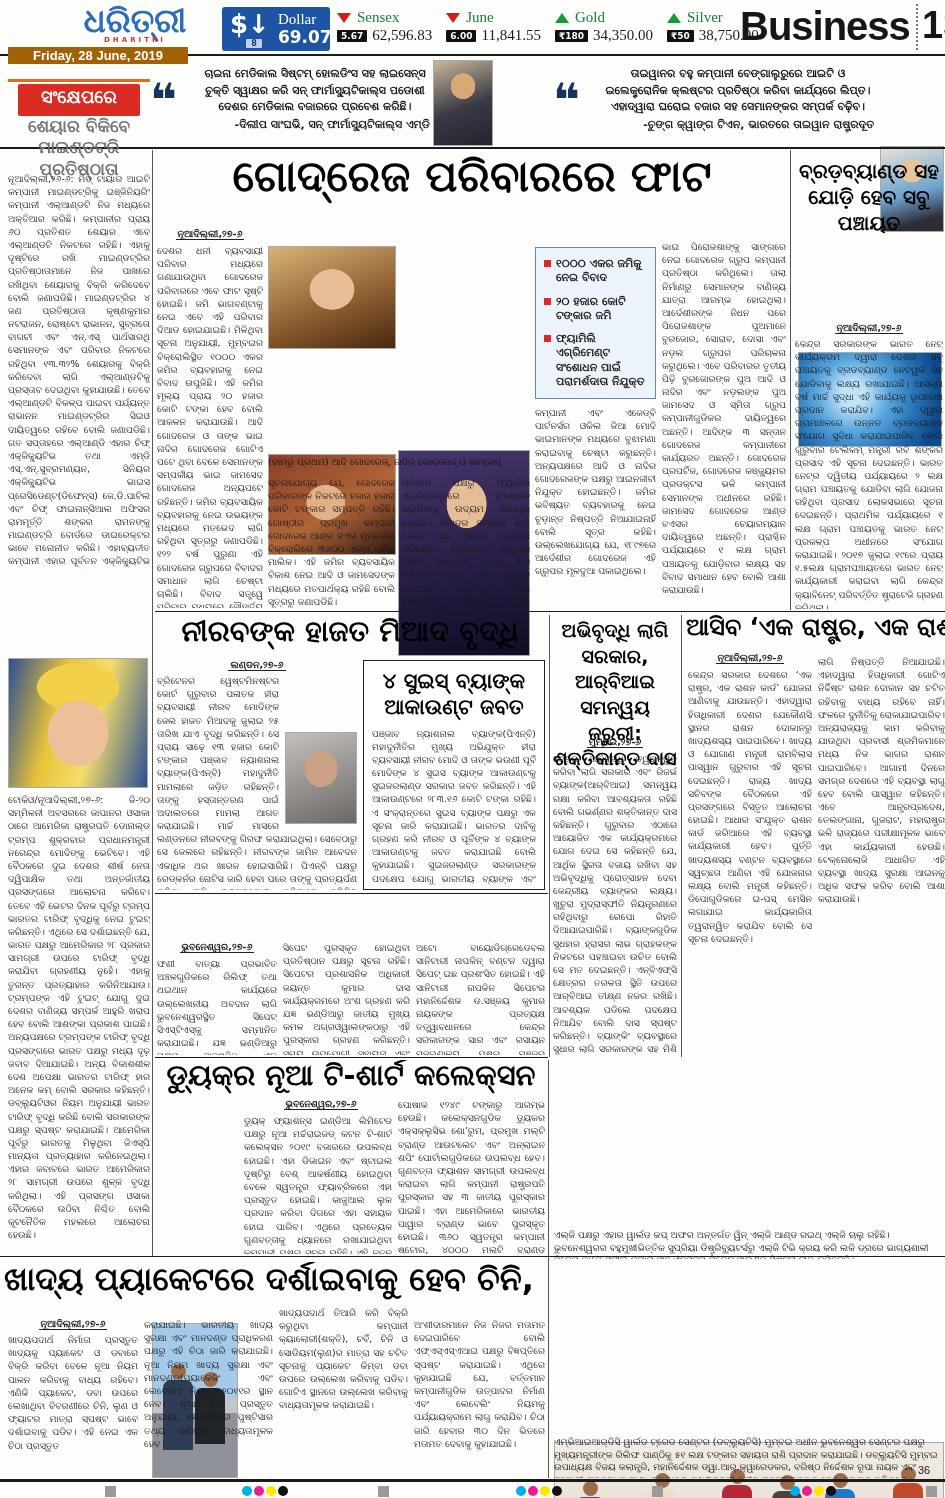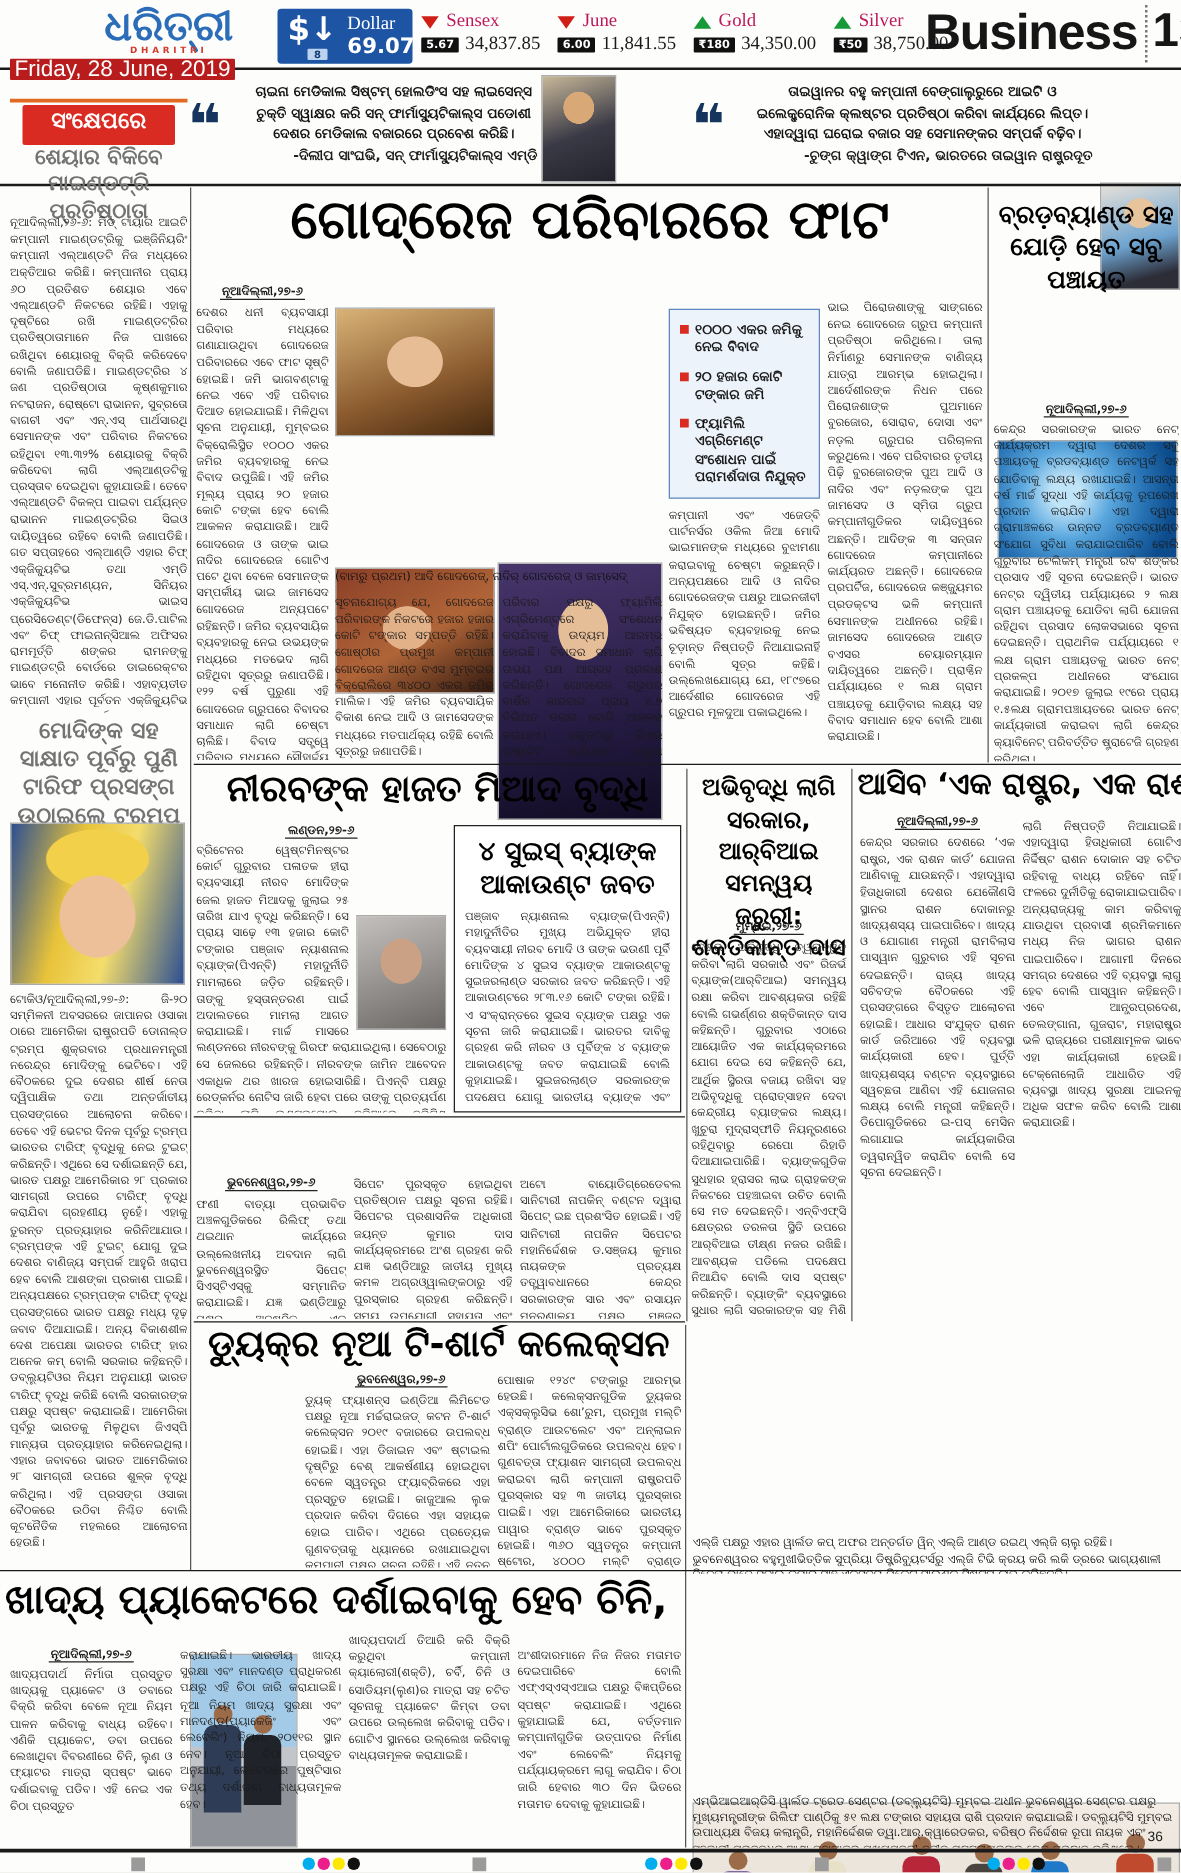--- a/index.html
+++ b/index.html
@@ -4,31 +4,31 @@
 <style>
   html,body{margin:0;padding:0;background:#e8e8e4;}
   .page{position:relative;width:945px;height:1498px;background:#fdfdfb;margin:0 auto;overflow:hidden;
         font-family:"DejaVu Sans",sans-serif;color:#1a1a1a;}
   .abs{position:absolute;}
   .rule{background:#1a1a1a;}
   .vrule{background:#555;width:1px;}
   
   .logo{color:#2b6db8;font-weight:bold;font-size:33px;text-align:center;line-height:1;}
   .logo-sub{color:#d03a2a;font-size:7px;font-weight:bold;letter-spacing:3px;text-align:center;}
-  .datebar{background:#b91c1c;color:#fff;font-family:"Liberation Sans",sans-serif;
-           font-size:18px;font-weight:normal;text-align:center;line-height:17px;border-radius:1px;}
+  .datebar{background:#a16207;color:#fff;font-family:"Liberation Sans",sans-serif;
+           font-size:13px;font-weight:bold;text-align:center;line-height:17px;border-radius:1px;}
   .dollarbox{background:#1d55a4;border-radius:3px;color:#fff;display:flex;align-items:center;padding:4px 8px;box-sizing:border-box;}
   .dollar-sym{font-size:26px;font-weight:bold;line-height:1;margin-right:8px;text-align:center;}
   .dollar-sub{background:#bcd3ef;color:#123a75;font-size:8px;font-weight:bold;text-align:center;
               width:16px;border-radius:1px;margin:2px auto 0;}
   .dollar-lab{font-family:"Liberation Serif",serif;font-size:15px;line-height:1.1;}
   .dollar-val{font-size:17px;font-weight:bold;line-height:1.1;}
   .markets{display:flex;gap:14px;align-items:center;}
   .mkt{text-align:left;}
-  .mkt-top{display:flex;align-items:center;gap:6px;font-family:"Liberation Serif",serif;font-size:15px;color:#be185d;}
+  .mkt-top{display:flex;align-items:center;gap:6px;font-family:"Liberation Serif",serif;font-size:15px;color:#15803d;}
   .arr{width:0;height:0;border-left:7px solid transparent;border-right:7px solid transparent;}
   .arr.down{border-top:10px solid #cf1f17;}
   .arr.up{border-bottom:10px solid #169a38;}
   .mkt-bot{display:flex;align-items:center;gap:5px;margin-top:1px;}
   .badge{background:#101010;color:#fff;font-size:9px;font-weight:bold;padding:1px 4px;border-radius:1px;}
   .mkt-val{font-family:"Liberation Serif",serif;font-size:15px;}
   .biz{font-family:"Liberation Sans",sans-serif;font-size:40px;font-weight:600;color:#161616;letter-spacing:-1px;}
   .pgno{font-family:"Liberation Sans",sans-serif;font-size:38px;font-weight:600;color:#161616;}
   .dotsep{border-left:2px dotted #777;height:46px;}
   
@@ -93,21 +93,21 @@
     </div>
 
     <div class="abs markets" style="left:337px;top:9px;">
       <div class="mkt">
         <div class="mkt-top">
             <span class="arr down"></span>
             <span>Sensex</span>
           </div>
         <div class="mkt-bot">
             <span class="badge">5.67</span>
-            <span class="mkt-val">34,837.85</span>
+            <span class="mkt-val">62,596.83</span>
           </div>
       </div>
       <div class="mkt">
         <div class="mkt-top">
             <span class="arr down"></span>
             <span>June</span>
           </div>
         <div class="mkt-bot">
             <span class="badge">6.00</span>
             <span class="mkt-val">11,841.55</span>
@@ -154,21 +154,20 @@
       <div class="qattr">-ଚୁଙ୍ଗ କ୍ୱାଙ୍ଗ ଟିଏନ, ଭାରତରେ ତାଇୱାନ ରାଷ୍ଟ୍ରଦୂତ</div>
     </div>
     <div class="abs ph qphoto" style="left:880px;top:2px;width:64px;height:86px;background:radial-gradient(ellipse 34% 24% at 50% 28%,#e8c49c 0 58%,rgba(0,0,0,0) 60%),linear-gradient(165deg,#e8e2da,#6da3cf 55%,#2d2d38 85%);"></div>
     <div class="abs rule" style="left:0;top:89px;width:945px;height:1.5px;"></div>
   </div>
 
   <div class="abs" style="left:8px;top:79px;width:142px;height:3px;background:#e06a1f;"></div>
   <div class="abs redbox" style="left:18px;top:84px;width:122px;height:32px;">ସଂକ୍ଷେପରେ</div>
   <div class="abs b-head" style="left:8px;top:116px;width:142px;height:52px;">ଶେୟାର ବିକିବେ ମାଇଣ୍ଡଟ୍ରି ପ୍ରତିଷ୍ଠାତା</div>
   <div class="abs body-t" style="left:8px;top:172px;width:142px;height:398px;">ନୂଆଦିଲ୍ଲୀ,୨୬-୬: ମିଡ୍ ଟାୟାର ଆଇଟି କମ୍ପାନୀ ମାଇଣ୍ଡଟ୍ରିକୁ ଇଞ୍ଜିନିୟରିଂ କମ୍ପାନୀ ଏଲ୍‌ଆଣ୍ଡଟି ନିଜ ମଧ୍ୟରେ ଅକ୍ତିଆର କରିଛି। କମ୍ପାନୀର ପ୍ରାୟ ୬୦ ପ୍ରତିଶତ ଶେୟାର ଏବେ ଏଲ୍‌ଆଣ୍ଡଟି ନିକଟରେ ରହିଛି। ଏହାକୁ ଦୃଷ୍ଟିରେ ରଖି ମାଇଣ୍ଡଟ୍ରିର ପ୍ରତିଷ୍ଠାତାମାନେ ନିଜ ପାଖରେ ରଖିଥିବା ଶେୟାରକୁ ବିକ୍ରି କରିଦେବେ ବୋଲି ଜଣାପଡିଛି। ମାଇଣ୍ଡଟ୍ରିର ୪ ଜଣ ପ୍ରତିଷ୍ଠାତା କୃଷ୍ଣକୁମାର ନଟରାଜନ, ରୋଷ୍ଟୋ ରାଭାନନ, ସୁବ୍ରତୋ ବାଗଚୀ ଏବଂ ଏନ୍.ଏସ୍ ପାର୍ଥସାରଥି ସେମାନଙ୍କ ଏବଂ ପରିବାର ନିକଟରେ ରହିଥିବା ୧୩.୩୨% ଶେୟାରକୁ ବିକ୍ରି କରିଦେବା ଲାଗି ଏଲ୍‌ଆଣ୍ଡଟିକୁ ପ୍ରସ୍ତାବ ଦେଇଥିବା କୁହାଯାଉଛି। ତେବେ ଏଲ୍‌ଆଣ୍ଡଟି ବିକଳ୍ପ ପାଇବା ପର୍ଯ୍ୟନ୍ତ ରାଭାନନ ମାଇଣ୍ଡଟ୍ରିର ସିଇଓ ଦାୟିତ୍ୱରେ ରହିବେ ବୋଲି ଜଣାପଡିଛି। ଗତ ସପ୍ତାହରେ ଏଲ୍‌ଆଣ୍ଡି ଏହାର ଚିଫ୍ ଏକ୍ଜିକ୍ୟୁଟିଭ ତଥା ଏମ୍‌ଡି ଏସ୍.ଏନ୍.ସୁବ୍ରମଣ୍ୟନ, ସିନିୟର ଏକ୍ଜିକ୍ୟୁଟିଭ ଭାଇସ ପ୍ରେସିଡେଣ୍ଟ(ଡିଫେନ୍ସ) ଜେ.ଡି.ପାଟିଲ ଏବଂ ଚିଫ୍ ଫାଇନାନ୍ସିଆଲ ଅଫିସର ରାମମୂର୍ତ୍ତି ଶଙ୍କର ରାମନଙ୍କୁ ମାଇଣ୍ଡଟ୍ରି ବୋର୍ଡରେ ଡାଇରେକ୍ଟର ଭାବେ ମନୋନୀତ କରିଛି। ଏହାବ୍ୟତୀତ କମ୍ପାନୀ ଏହାର ପୂର୍ବତନ ଏକ୍ଜିକ୍ୟୁଟିଭ ପ୍ରସନ୍ନା ରଙ୍ଗାଚାର୍ଯ୍ୟ ମାଇସୁର ଏବଂ ଦୀପା ଗୋପାଳନ ୱାଧୱାଙ୍କୁ ସ୍ୱାଧୀନ ନିର୍ଦ୍ଦେଶକ ଭାବେ ଅବସ୍ଥାପିତ କରିବାକୁ ପ୍ରସ୍ତାବ ଦେଇଛି। ଜୁଲାଇ ୧୬ରେ ମାଇଣ୍ଡଟ୍ରିର ବାର୍ଷିକ ସାଧାରଣ ବୈଠକରେ ସେମାନଙ୍କ ମନୋନୟନକୁ ଅନୁମୋଦନ କରାଯିବ।</div>
-  <div class="abs b-head" style="left:8px;top:574px;width:142px;height:80px;font-size:18px;">ମୋଦିଙ୍କ ସହ ସାକ୍ଷାତ ପୂର୍ବରୁ ପୁଣି ଟାରିଫ ପ୍ରସଙ୍ଗ ଉଠାଇଲେ ଟ୍ରମ୍ପ</div>
   <div class="abs ph ph-trump" style="left:8px;top:658px;width:140px;height:130px;"></div>
   <div class="abs body-t" style="left:8px;top:793px;width:142px;height:462px;">ଟୋକିଓ/ନୂଆଦିଲ୍ଲୀ,୨୭-୬: ଜି-୨୦ ସମ୍ମିଳନୀ ଅବସରରେ ଜାପାନର ଓସାକା ଠାରେ ଆମେରିକା ରାଷ୍ଟ୍ରପତି ଡୋନାଲ୍ଡ ଟ୍ରମ୍ପ ଶୁକ୍ରବାର ପ୍ରଧାନମନ୍ତ୍ରୀ ନରେନ୍ଦ୍ର ମୋଦିଙ୍କୁ ଭେଟିବେ। ଏହି ବୈଠକରେ ଦୁଇ ଦେଶର ଶୀର୍ଷ ନେତା ଦ୍ୱିପାକ୍ଷିକ ତଥା ଅନ୍ତର୍ଜାତୀୟ ପ୍ରସଙ୍ଗରେ ଆଲୋଚନା କରିବେ। ତେବେ ଏହି ଭେଟର ଦିନକ ପୂର୍ବରୁ ଟ୍ରମ୍ପ ଭାରତର ଟାରିଫ୍ ବୃଦ୍ଧିକୁ ନେଇ ଟୁଇଟ୍ କରିଛନ୍ତି। ଏଥିରେ ସେ ଦର୍ଶାଇଛନ୍ତି ଯେ, ଭାରତ ପକ୍ଷରୁ ଆମେରିକାର ୨୮ ପ୍ରକାର ସାମଗ୍ରୀ ଉପରେ ଟାରିଫ୍ ବୃଦ୍ଧି କରାଯିବା ଗ୍ରହଣୀୟ ନୁହେଁ। ଏହାକୁ ତୁରନ୍ତ ପ୍ରତ୍ୟାହାର କରିନିଆଯାଉ। ଟ୍ରମ୍ପଙ୍କ ଏହି ଟୁଇଟ୍ ଯୋଗୁ ଦୁଇ ଦେଶର ବାଣିଜ୍ୟ ସମ୍ପର୍କ ଆହୁରି ଖରାପ ହେବ ବୋଲି ଆଶଙ୍କା ପ୍ରକାଶ ପାଇଛି। ଅନ୍ୟପକ୍ଷରେ ଟ୍ରମ୍ପଙ୍କ ଟାରିଫ୍ ବୃଦ୍ଧି ପ୍ରସଙ୍ଗରେ ଭାରତ ପକ୍ଷରୁ ମଧ୍ୟ ଦୃଢ଼ ଜବାବ ଦିଆଯାଇଛି। ଅନ୍ୟ ବିକାଶଶୀଳ ଦେଶ ଅପେକ୍ଷା ଭାରତର ଟାରିଫ୍ ହାର ଅନେକ କମ୍ ବୋଲି ସରକାର କହିଛନ୍ତି। ଡବ୍ଲ୍ୟୁଟିଓର ନିୟମ ଅନୁଯାୟୀ ଭାରତ ଟାରିଫ୍ ବୃଦ୍ଧି କରିଛି ବୋଲି ସରକାରଙ୍କ ପକ୍ଷରୁ ସ୍ପଷ୍ଟ କରାଯାଇଛି। ଆମେରିକା ପୂର୍ବରୁ ଭାରତକୁ ମିଳୁଥିବା ଜିଏସ୍‌ପି ମାନ୍ୟତା ପ୍ରତ୍ୟାହାର କରିନେଇଥିଲା। ଏହାର ଜବାବରେ ଭାରତ ଆମେରିକାର ୨୮ ସାମଗ୍ରୀ ଉପରେ ଶୁଳ୍କ ବୃଦ୍ଧି କରିଥିଲା। ଏହି ପ୍ରସଙ୍ଗ ଓସାକା ବୈଠକରେ ଉଠିବା ନିଶ୍ଚିତ ବୋଲି କୂଟନୈତିକ ମହଲରେ ଆଲୋଚନା ହେଉଛି।</div>
 
   <div class="abs vrule" style="left:152px;top:150px;height:1106px;"></div>
 
   <div class="abs headline hl-center" style="left:158px;top:153px;width:628px;height:55px;font-size:43px;white-space:nowrap;overflow:hidden;">ଗୋଦ୍‌ରେଜ ପରିବାରରେ ଫାଟ</div>
 
   <div class="abs dateline" style="left:157px;top:228px;width:106px;"><span>ନୂଆଦିଲ୍ଲୀ,୨୭-୬</span></div>
   <div class="abs body-t" style="left:157px;top:244px;width:106px;height:364px;">ଦେଶର ଧନୀ ବ୍ୟବସାୟୀ ପରିବାର ମଧ୍ୟରେ ଗଣାଯାଉଥିବା ଗୋଦରେଜ ପରିବାରରେ ଏବେ ଫାଟ ସୃଷ୍ଟି ହୋଇଛି। ଜମି ଭାଗବଣ୍ଟାକୁ ନେଇ ଏବେ ଏହି ପରିବାର ଦିଆଡ ହୋଇଯାଇଛି। ମିଳିଥିବା ସୂଚନା ଅନୁଯାୟୀ, ମୁମ୍ବଇର ବିକ୍ରୋଲିସ୍ଥିତ ୧୦୦୦ ଏକର ଜମିର ବ୍ୟବହାରକୁ ନେଇ ବିବାଦ ଉପୁଜିଛି। ଏହି ଜମିର ମୂଲ୍ୟ ପ୍ରାୟ ୨୦ ହଜାର କୋଟି ଟଙ୍କା ହେବ ବୋଲି ଆକଳନ କରାଯାଉଛି। ଆଦି ଗୋଦରେଜ ଓ ତାଙ୍କ ଭାଇ ନାଦିର ଗୋଦରେଜ ଗୋଟିଏ ପଟେ ଥିବା ବେଳେ ସେମାନଙ୍କ ସମ୍ପର୍କୀୟ ଭାଇ ଜାମସେଦ ଗୋଦରେଜ ଅନ୍ୟପଟେ ରହିଛନ୍ତି। ଜମିର ବ୍ୟବସାୟିକ ବ୍ୟବହାରକୁ ନେଇ ଉଭୟଙ୍କ ମଧ୍ୟରେ ମତଭେଦ ଲାଗି ରହିଥିବା ସୂତ୍ରରୁ ଜଣାପଡିଛି। ୧୨୨ ବର୍ଷ ପୁରୁଣା ଏହି ଗୋଦରେଜ ଗ୍ରୁପରେ ବିବାଦର ସମାଧାନ ଲାଗି ଚେଷ୍ଟା ଚାଲିଛି। ବିବାଦ ସତ୍ତ୍ୱେ ପରିବାର ମଧ୍ୟରେ ସୌହାର୍ଦ୍ଦ୍ୟ ରହିଛି ବୋଲି କମ୍ପାନୀ ପକ୍ଷରୁ କୁହାଯାଇଛି।</div>
 

